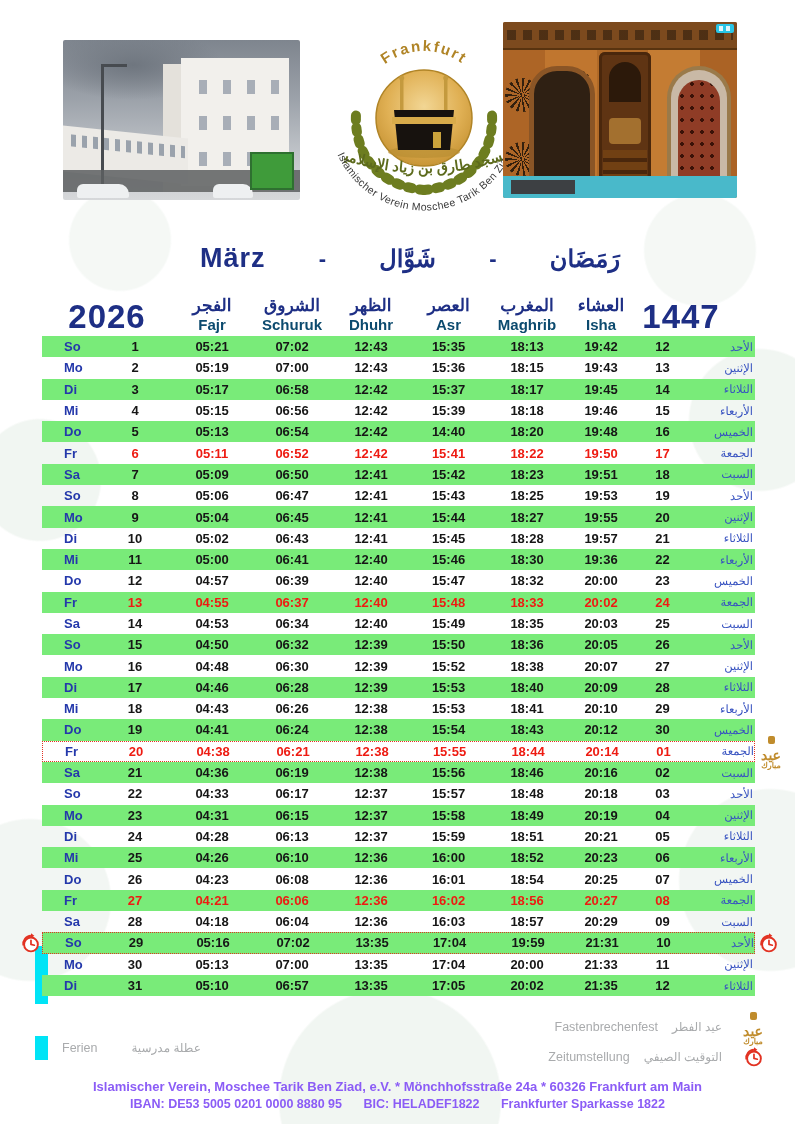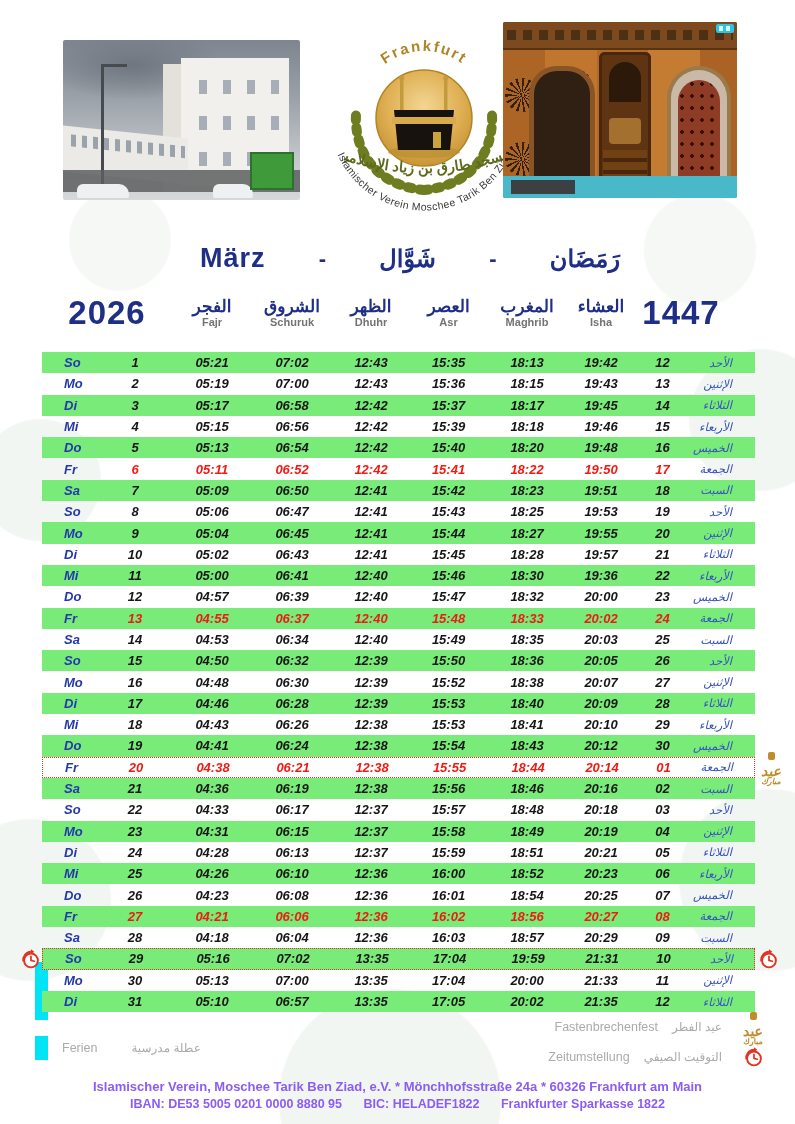--- a/index.html
+++ b/index.html
@@ -63,30 +63,30 @@
   .t-sep{font-size:22px;font-weight:700;}
   .t-ar{font-size:24px;font-weight:700;}
   
   .thead{position:absolute;left:42px;top:296px;width:713px;display:grid;
       grid-template-columns:130px 80px 80px 78px 77px 80px 68px 120px;align-items:end;}
   .y-big{font-size:33px;font-weight:700;color:#1e2f85;letter-spacing:1px;line-height:1;padding-bottom:2px;}
   .y-left{text-align:center;}
   .y-right{text-align:center;position:relative;left:-14px;}
   .colhead{text-align:center;line-height:1.15;padding-bottom:2px;}
   .colhead .ar{font-size:17px;font-weight:700;color:#1e2f85;}
-  .colhead .de{font-size:11px;font-weight:700;color:#737373;}
-  
-  .table{position:absolute;left:42px;top:352px;width:713px;font-style:italic;}
+  .colhead .de{font-size:15px;font-weight:700;color:#0c4a6e;}
+  
+  .table{position:absolute;left:42px;top:336px;width:713px;}
   .row{display:grid;grid-template-columns:56px 74px 80px 80px 78px 77px 80px 68px 55px 65px;
       height:21.3px;align-items:center;position:relative;box-sizing:border-box;}
   .row.green{background:#79eb79;}
   .row.evt{border:1.6px dotted #e23222;}
   .cell{font-size:13px;font-weight:700;color:#161616;text-align:center;white-space:nowrap;}
   .c-wd{text-align:left;padding-left:22px;color:#2438ab;}
-  .c-wd_ar{text-align:right;padding-right:23px;color:#3752c0;font-size:11.5px;font-weight:400;}
+  .c-wd_ar{text-align:right;padding-right:2px;color:#3752c0;font-size:11.5px;font-weight:400;}
   .row.friday .num{color:#ee1b12;}
   .row-ico{position:absolute;top:-1px;}
   .row-ico.left{left:-24px;}
   .row-ico.right{right:-26px;}
   .row-ico.eid{right:-34px;top:-10px;}
   .ferien-bar{position:absolute;left:-7px;top:610px;width:13px;height:58px;background:#00e4f6;}
   
   .eid-ico{width:34px;text-align:center;color:#c08c2c;line-height:1;}
   .eid-ico .lant{display:inline-block;width:7px;height:8px;background:#c08c2c;border-radius:2px;margin-bottom:1px;}
   .eid-ico .t1{font-size:14px;font-weight:700;}
@@ -269,21 +269,21 @@
         <div class="cell c-isha num">19:46</div>
         <div class="cell c-hijri num">15</div>
         <div class="cell c-wd_ar">الأربعاء</div>
       </div>
       <div class="row green">
         <div class="cell c-wd">Do</div>
         <div class="cell c-day num">5</div>
         <div class="cell c-fajr num">05:13</div>
         <div class="cell c-schuruk num">06:54</div>
         <div class="cell c-dhuhr num">12:42</div>
-        <div class="cell c-asr num">15:40</div>
+        <div class="cell c-asr num">14:40</div>
         <div class="cell c-maghrib num">18:20</div>
         <div class="cell c-isha num">19:48</div>
         <div class="cell c-hijri num">16</div>
         <div class="cell c-wd_ar">الخميس</div>
       </div>
       <div class="row friday">
         <div class="cell c-wd">Fr</div>
         <div class="cell c-day num">6</div>
         <div class="cell c-fajr num">05:11</div>
         <div class="cell c-schuruk num">06:52</div>

